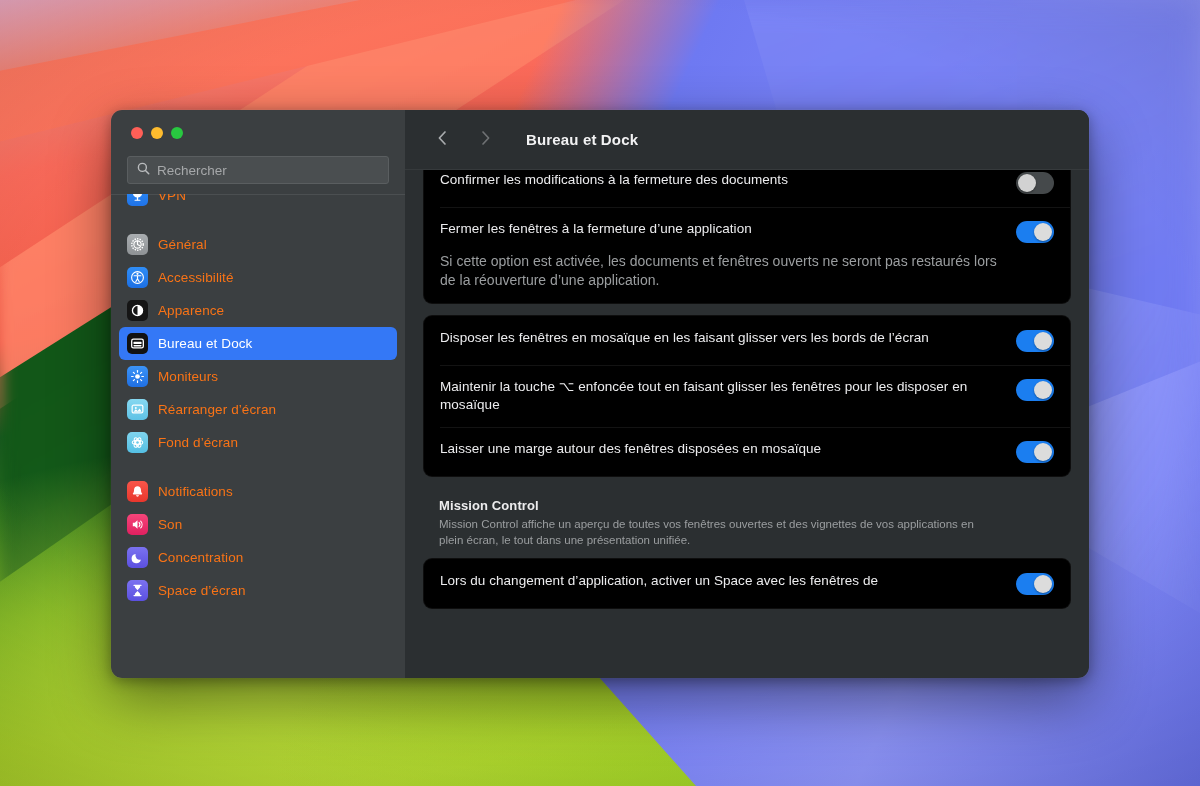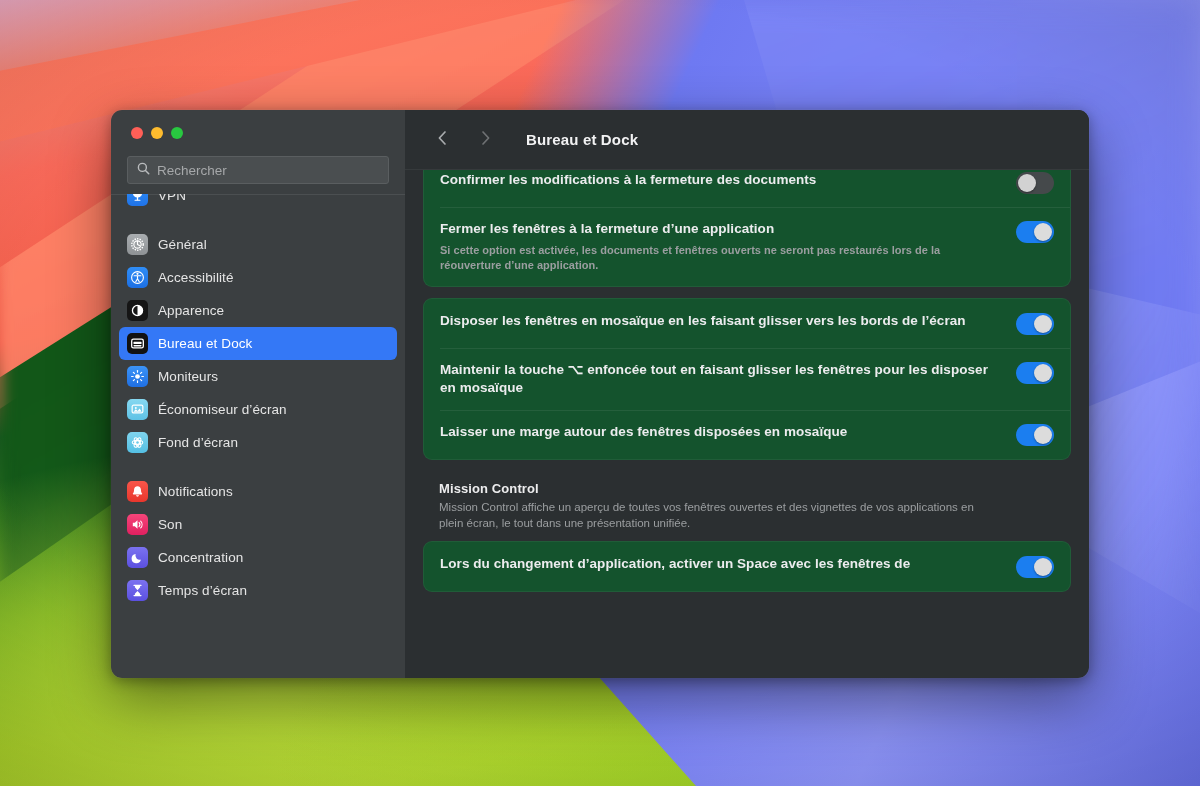--- a/index.html
+++ b/index.html
@@ -143,21 +143,21 @@
     display:flex; align-items:center;
     gap:10px;
     height:33px;
     padding:0 8px;
     border-radius:6px;
     cursor:default;
   }
   .sb-item.selected { background:#3478f6; }
   .sb-item .sb-label {
     font-size:13.5px;
-    color:#e5e5e5;
+    color:#f97316;
     letter-spacing:.1px;
     white-space:nowrap;
   }
   .sb-item.selected .sb-label { color:#fff; }
   .sb-gap { height:16px; }
 
   
   .appicon {
     width:21px; height:21px;
     border-radius:5px;
@@ -200,25 +200,24 @@
   }
 
   #content {
     flex:1;
     overflow:hidden;
     padding:0 18px;
     position:relative;
   }
 
   .card {
-    background:#14532d;
+    background:#000000;
     border-radius:9px;
     border:.5px solid rgba(255,255,255,.055);
     overflow:hidden;
-    font-weight:bold;
   }
   .card.clipped-top {
     border-top-left-radius:0;
     border-top-right-radius:0;
     border-top:none;
     margin-top:-12px;
   }
   .card + .card { margin-top:11px; }
 
   .row {
@@ -233,22 +232,22 @@
     height:.5px; background:rgba(255,255,255,.075);
   }
   .row-texts { flex:1; min-width:0; }
   .row-title {
     font-size:13.5px;
     color:#ececee;
     line-height:1.32;
     letter-spacing:.05px;
   }
   .row-sub {
-    margin-top:5px;
-    font-size:11px;
+    margin-top:14px;
+    font-size:14px;
     color:#9b9ea0;
     line-height:1.38;
     letter-spacing:.02px;
   }
 
   
   .toggle {
     flex:0 0 auto;
     width:38px; height:22px;
     border-radius:11px;
@@ -401,21 +400,21 @@
           </div>
 
           <div class="sb-item">
             <span class="appicon" style="background:linear-gradient(180deg,#86d8f0,#5ec2e6);">
               <svg width="15" height="15" viewBox="0 0 16 16">
                 <rect x="2.3" y="3.4" width="11.4" height="8.2" rx="1.5" fill="none" stroke="#fff" stroke-width="1.3"></rect>
                 <circle cx="6.2" cy="6.4" r="1.05" fill="#fff"></circle>
                 <path d="M3.6 10.3l2.6-2.5 1.9 1.8 2.2-2.6 2.1 3.3z" fill="#fff"></path>
               </svg>
             </span>
-            <span class="sb-label">Économiseur d’écran</span>
+            <span class="sb-label">Réarranger d’écran</span>
           </div>
 
           <div class="sb-item">
             <span class="appicon" style="background:linear-gradient(180deg,#7fd4ee,#54bfe3);">
               <svg width="15" height="15" viewBox="0 0 16 16">
                 <g fill="none" stroke="#fff" stroke-width="1.1">
                   <circle cx="8" cy="8" r="2"></circle>
                   <ellipse cx="8" cy="8" rx="5.6" ry="2.4"></ellipse>
                   <ellipse cx="8" cy="8" rx="5.6" ry="2.4" transform="rotate(60 8 8)"></ellipse>
                   <ellipse cx="8" cy="8" rx="5.6" ry="2.4" transform="rotate(120 8 8)"></ellipse>
@@ -456,21 +455,21 @@
             <span class="sb-label">Concentration</span>
           </div>
 
           <div class="sb-item">
             <span class="appicon" style="background:linear-gradient(180deg,#7b72f0,#5b50e0);">
               <svg width="15" height="15" viewBox="0 0 16 16">
                 <path d="M4.3 2.6h7.4M4.3 13.4h7.4" stroke="#fff" stroke-width="1.3" stroke-linecap="round"></path>
                 <path d="M5.2 2.6v1.9L8 7.6l2.8-3.1V2.6zM5.2 13.4v-1.9L8 8.4l2.8 3.1v1.9z" fill="#fff"></path>
               </svg>
             </span>
-            <span class="sb-label">Temps d’écran</span>
+            <span class="sb-label">Space d’écran</span>
           </div>
 
         </div>
       </div>
     </div>
 
     <div id="detail">
 
       <div id="toolbar">
         <div class="navbtn" id="nav-back">

